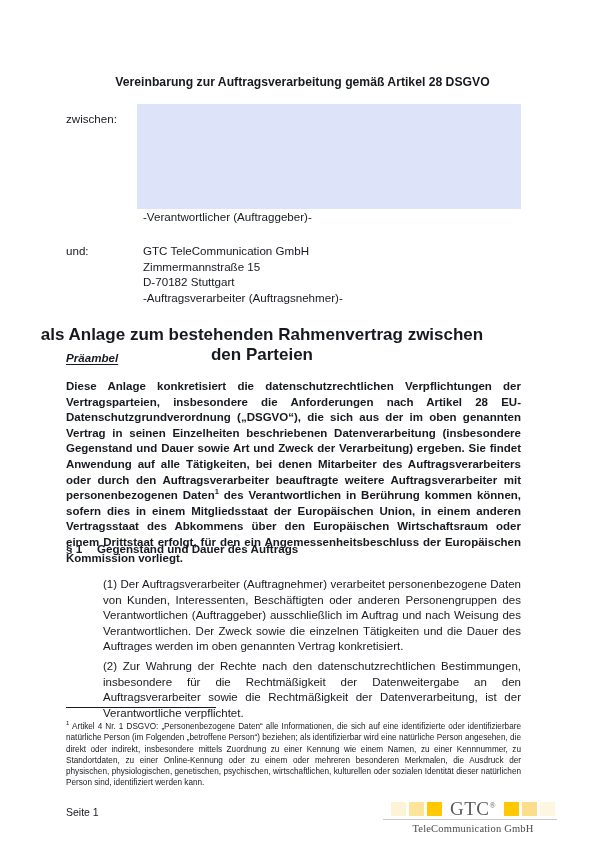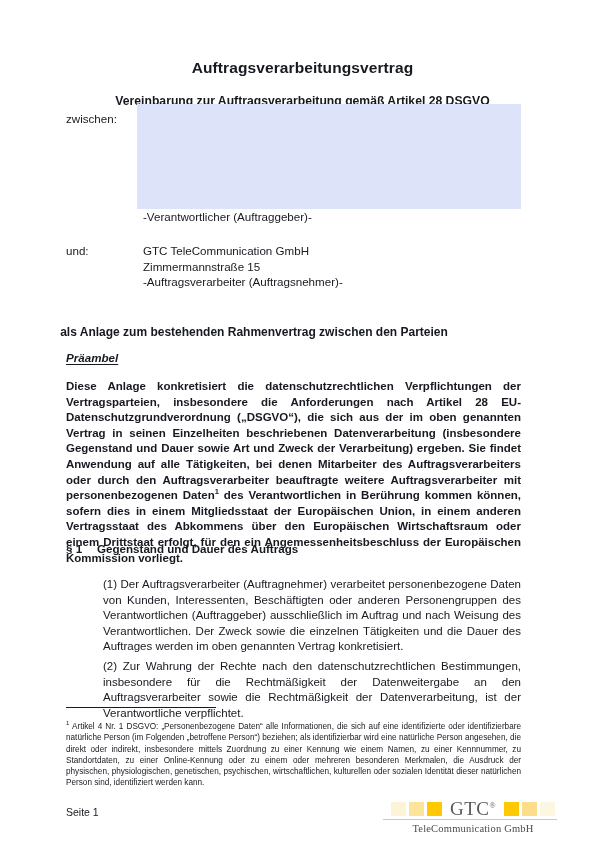--- a/index.html
+++ b/index.html
@@ -81,25 +81,25 @@
     position: absolute;
     left: 143px;
     top: 243px;
     font-size: 11.6px;
     line-height: 15.5px;
   }
   .processor-block div { white-space: nowrap; }
 
   .anlage-line {
     position: absolute;
-    left: 0;
+    left: 8px;
     top: 325px;
     width: 478px;
     text-align: center;
-    font-size: 12px;
+    font-size: 17px;
     font-weight: bold;
     padding-left: 30px;
     box-sizing: border-box;
   }
 
   
   .praeambel-head {
     position: absolute;
     left: 66px;
     top: 351px;
@@ -231,32 +231,32 @@
     letter-spacing: 0.2px;
     white-space: nowrap;
   }
 </style>
 </head>
 <body>
 
 <div class="page">
 
   <div class="title-block">
-    <div class="doc-title">Auftragsverarbeitungsvertrag</div>
     <div class="doc-subtitle">Vereinbarung zur Auftragsverarbeitung gemäß Artikel 28 DSGVO</div>
   </div>
 
   <div class="label-zwischen">zwischen:</div>
   <div class="blue-box" style="background: rgb(221, 227, 249);"></div>
   <div class="role-line-1">-Verantwortlicher (Auftraggeber)-</div>
 
   <div class="label-und">und:</div>
   <div class="processor-block">
     <div>GTC TeleCommunication GmbH</div>
     <div>Zimmermannstraße 15</div>
+    <div>D-70182 Stuttgart</div>
     <div>-Auftragsverarbeiter (Auftragsnehmer)-</div>
   </div>
 
   <div class="anlage-line">als Anlage zum bestehenden Rahmenvertrag zwischen den Parteien</div>
 
   <div class="praeambel-head">Präambel</div>
   <div class="praeambel-body"><span>Diese Anlage konkretisiert die datenschutzrechtlichen Verpflichtungen der Vertragsparteien, insbesondere die Anforderungen nach Artikel 28 EU-Datenschutzgrundverordnung („DSGVO“), die sich aus der im oben genannten Vertrag in seinen Einzelheiten beschriebenen Datenverarbeitung (insbesondere Gegenstand und Dauer sowie Art und Zweck der Verarbeitung) ergeben. Sie findet Anwendung auf alle Tätigkeiten, bei denen Mitarbeiter des Auftragsverarbeiters oder durch den Auftragsverarbeiter beauftragte weitere Auftragsverarbeiter mit personenbezogenen Daten</span><span class="fn-ref">1</span><span> des Verantwortlichen in Berührung kommen können, sofern dies in einem Mitgliedsstaat der Europäischen Union, in einem anderen Vertragsstaat des Abkommens über den Europäischen Wirtschaftsraum oder einem Drittstaat erfolgt, für den ein Angemessenheitsbeschluss der Europäischen Kommission vorliegt.</span></div>
 
   <div class="sec-head"><span class="sec-num">§ 1</span><span>Gegenstand und Dauer des Auftrags</span></div>
   <div class="sec-para sec-para-1">(1) Der Auftragsverarbeiter (Auftragnehmer) verarbeitet personenbezogene Daten von Kunden, Interessenten, Beschäftigten oder anderen Personengruppen des Verantwortlichen (Auftraggeber) ausschließlich im Auftrag und nach Weisung des Verantwortlichen. Der Zweck sowie die einzelnen Tätigkeiten und die Dauer des Auftrages werden im oben genannten Vertrag konkretisiert.</div>

